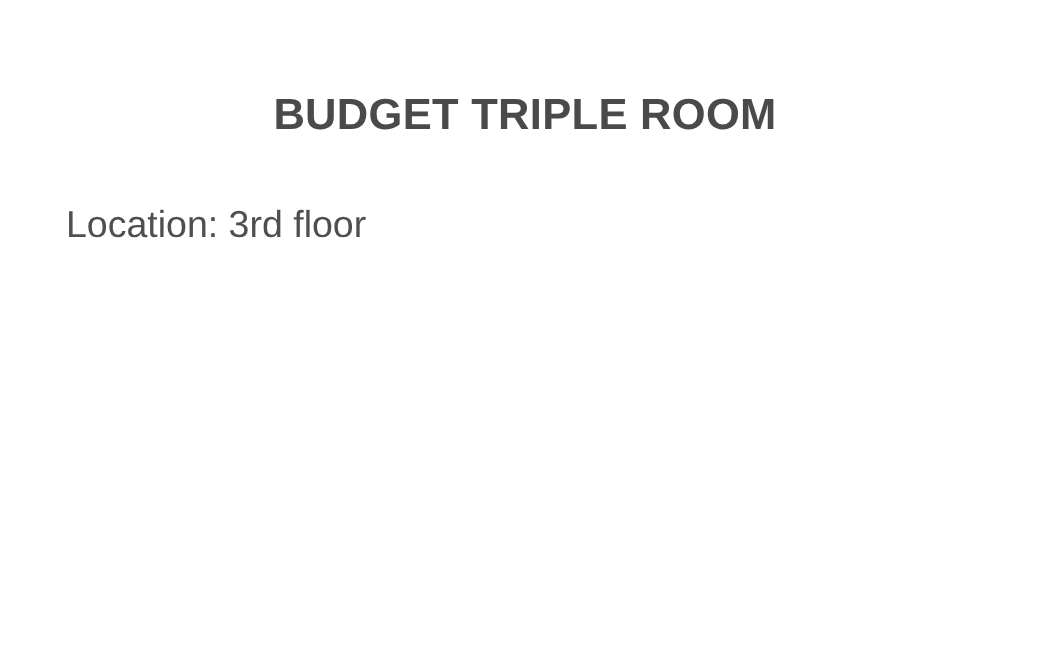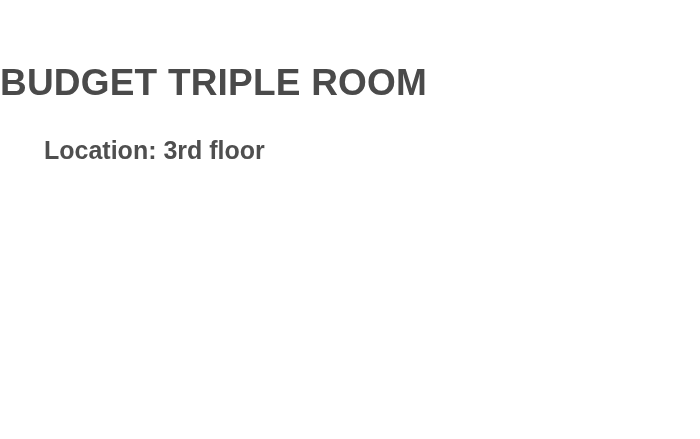--- a/index.html
+++ b/index.html
@@ -23,36 +23,37 @@
     background: #ffffff;
     box-sizing: border-box;
   }
 
   
   .doc-title {
     position: absolute;
     left: 0;
     top: 38px;
     width: 700px;
-    font-size: 37px;
+    text-align: center;
+    font-size: 29px;
     line-height: 40px;
     font-weight: bold;
     letter-spacing: 0.2px;
     color: #4a4a4a;
     white-space: nowrap;
   }
 
   
   .body-block {
     position: absolute;
     left: 44px;
     color: #4f4f4f;
     font-size: 25px;
     line-height: 40px;
-    font-weight: bold;
+    font-weight: normal;
     white-space: nowrap;
   }
 
   .block-en { top: 130px; }
   .block-el { top: 291px; }
 
   .text-line {
     display: block;
     white-space: nowrap;
   }

